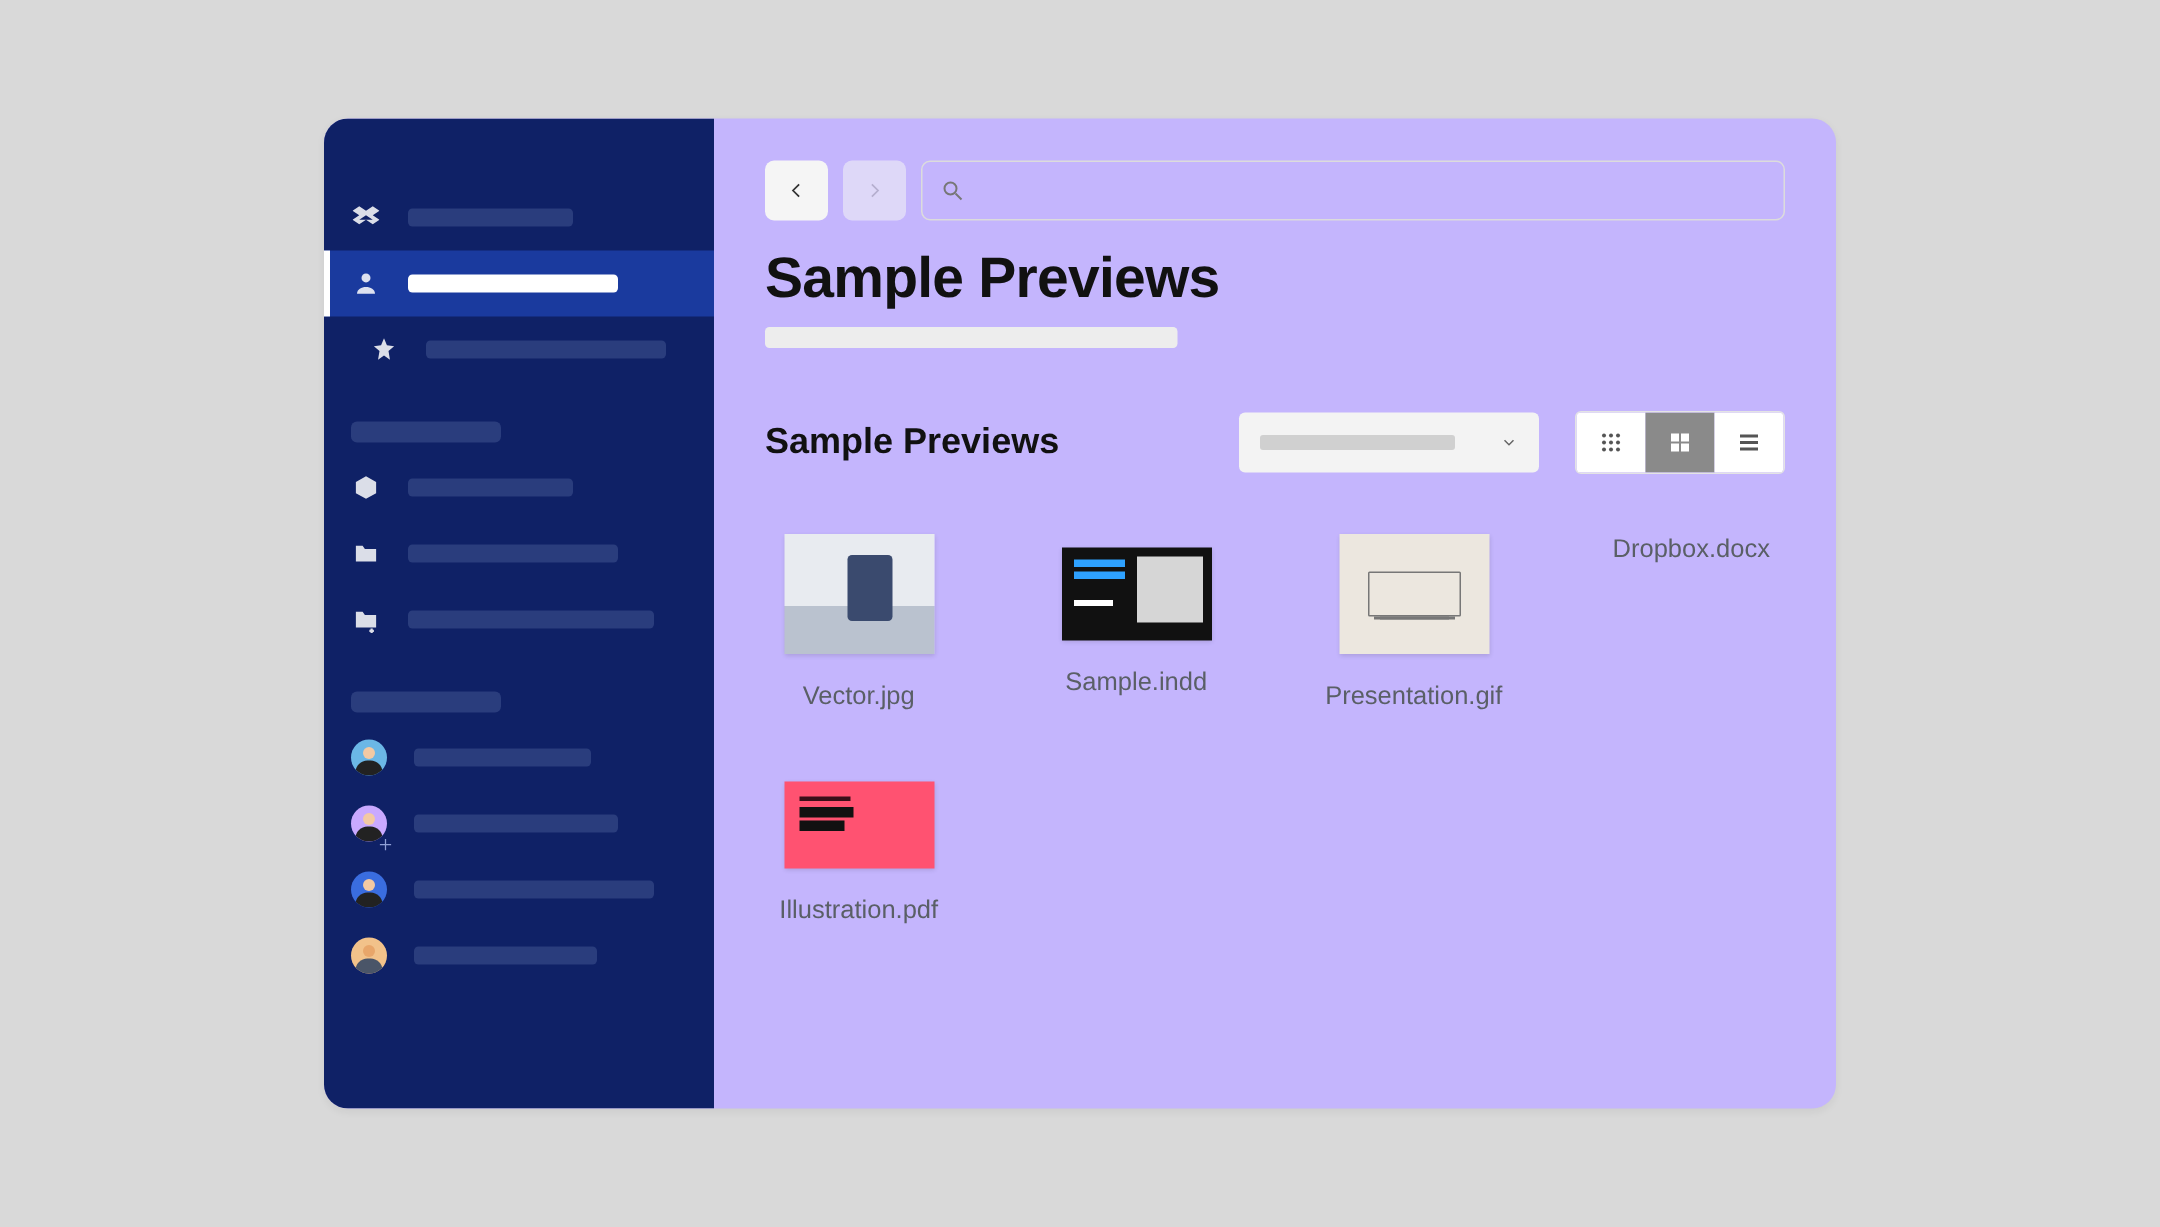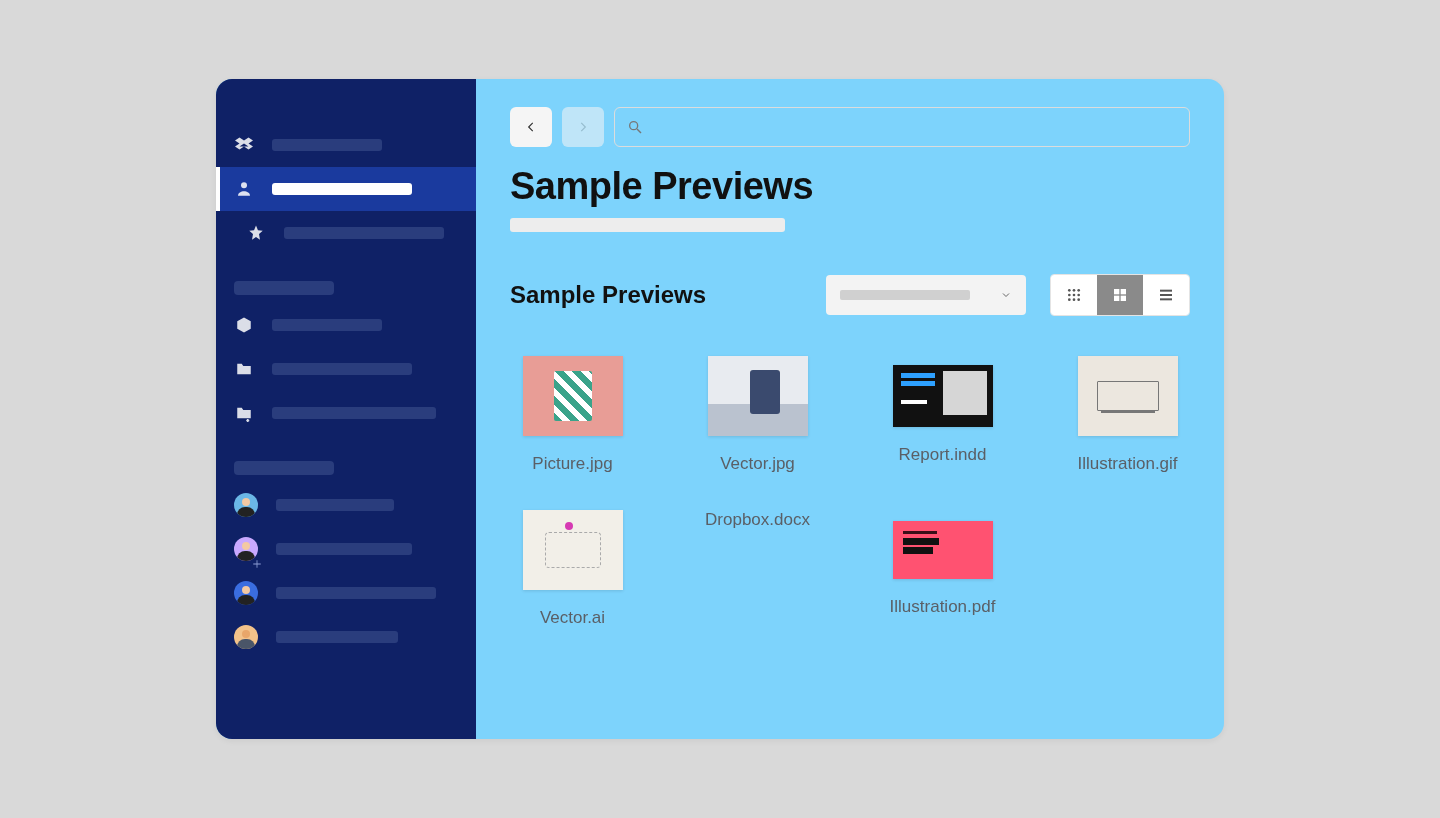--- a/index.html
+++ b/index.html
@@ -8,21 +8,21 @@
       background: #d9d9d9;
       width: 1440px;
       height: 818px;
       display: flex;
       align-items: center;
       justify-content: center;
     }
     .window {
       width: 1008px;
       height: 660px;
-      background: #7dd3fc;
+      background: #c4b5fd;
       border-radius: 16px;
       overflow: hidden;
       display: flex;
       box-shadow: 0 2px 6px rgba(0,0,0,0.06);
     }
     .sidebar {
       width: 260px;
       background: #0f2166;
       padding-top: 44px;
       flex-shrink: 0;
@@ -373,43 +373,35 @@
                 <rect x="3" y="10.5" width="18" height="3"></rect>
                 <rect x="3" y="17" width="18" height="3"></rect>
               </svg>
           </div>
         </div>
       </div>
     </div>
 
     <div class="grid">
       <div class="file">
-        <div class="thumb th-picture"></div>
-        <div class="file-name">Picture.jpg</div>
-      </div>
-      <div class="file">
         <div class="thumb th-image"></div>
         <div class="file-name">Vector.jpg</div>
       </div>
       <div class="file">
         <div class="thumb th-event">
           <div class="t1"></div>
             <div class="t2"></div>
             <div class="t3"></div>
             <div class="pic"></div>
         </div>
-        <div class="file-name">Report.indd</div>
+        <div class="file-name">Sample.indd</div>
       </div>
       <div class="file">
         <div class="thumb th-illus"></div>
-        <div class="file-name">Illustration.gif</div>
-      </div>
-      <div class="file">
-        <div class="thumb th-vector"></div>
-        <div class="file-name">Vector.ai</div>
+        <div class="file-name">Presentation.gif</div>
       </div>
       <div class="file">
         <div class="file-name">Dropbox.docx</div>
       </div>
       <div class="file">
         <div class="thumb th-pres">
           <div class="l1"></div>
             <div class="l2"></div>
             <div class="l3"></div>
         </div>

